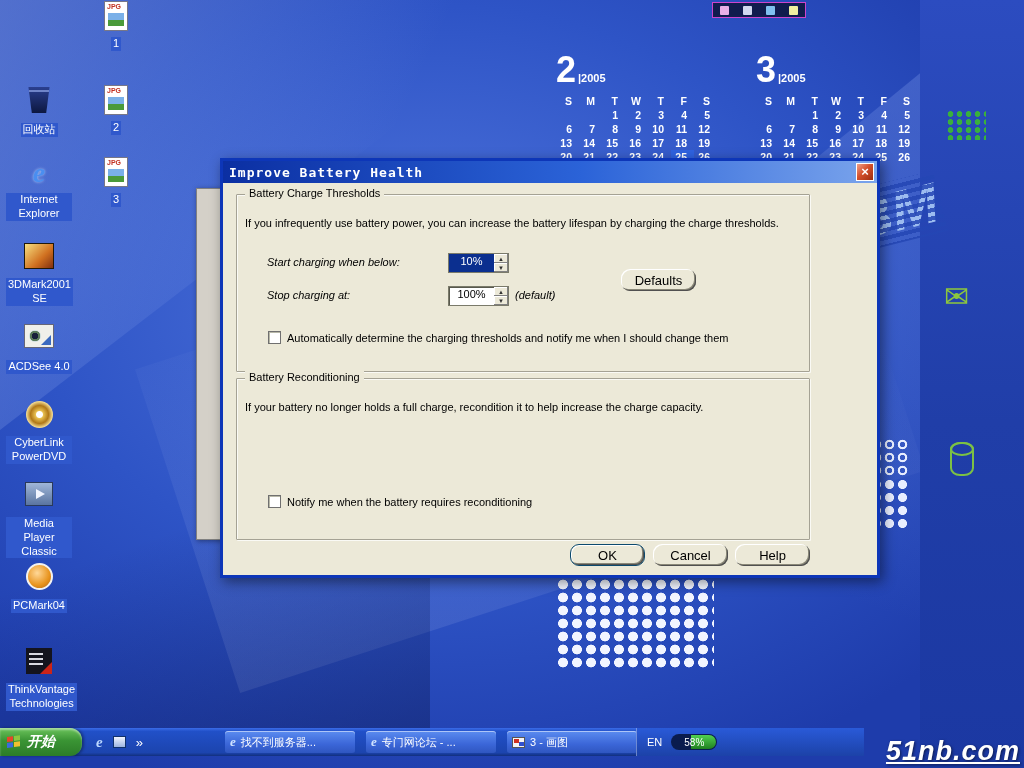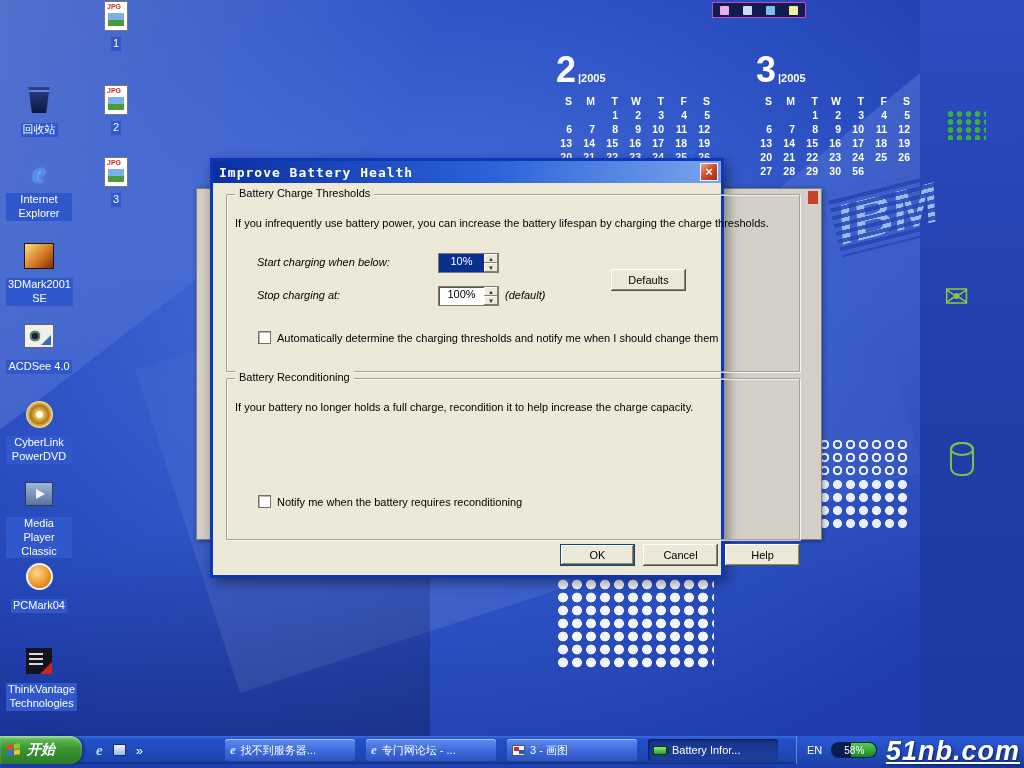--- a/index.html
+++ b/index.html
@@ -92,21 +92,21 @@
     border-left:12px solid transparent; border-bottom:12px solid #cc2418; }
   .g-jpg { width:24px; height:30px; margin:1px auto 0; background:#fff; border:1px solid #778; position:relative; }
   .jpg-badge { position:absolute; left:2px; top:1px; font-size:7px; font-weight:bold; color:#c23020; }
   .jpg-thumb { position:absolute; left:3px; top:11px; width:16px; height:13px;
     background:linear-gradient(#7ab0e8 55%, #4a9a3a 45%); }
   
   .behind { position:absolute; left:196px; top:188px; width:626px; height:352px; z-index:8;
     background:#d4d0c8; border:1px solid #808080; box-shadow:1px 1px 5px rgba(0,0,0,.4); }
   .behind-close { position:absolute; right:3px; top:2px; width:10px; height:13px; background:#c8402a; }
   
-  .dialog { position:absolute; left:210px; top:158px; width:514px; height:420px; z-index:10;
+  .dialog { position:absolute; left:220px; top:158px; width:660px; height:420px; z-index:10;
     background:#ece9d8; border:3px solid #0d36b8; box-shadow:3px 4px 12px rgba(0,0,0,.45); }
   .dlg-inner { position:absolute; inset:0; font-size:11px; color:#000; }
   .titlebar { position:absolute; left:0; top:0; right:0; height:22px;
     background:linear-gradient(90deg,#0b2fa2,#2b63d8 55%,#7aa4ec); display:flex; align-items:center; }
   .title-text { margin-left:6px; color:#fff; font-weight:bold; font-size:13px; letter-spacing:1px;
     font-family:"DejaVu Sans Mono", monospace; }
   .close-btn { position:absolute; right:3px; top:2px; width:18px; height:18px;
     background:linear-gradient(135deg,#f0a088,#d4502c 45%,#9c2c10); border:1px solid #fff;
     color:#fff; font-weight:bold; font-size:13px; line-height:16px; text-align:center; cursor:pointer; }
   .grp { position:absolute; border:1px solid #a5a294; border-radius:1px;
@@ -115,29 +115,29 @@
   .grp-intro { position:absolute; left:8px; top:22px; white-space:nowrap; }
   .fld-lbl { position:absolute; white-space:nowrap;font-style:italic; }
   .spinner { position:absolute; width:61px; height:20px; background:#fff; display:flex;
     border:1px solid #7a7a6a; box-shadow:inset 1px 1px 0 #58584c; }
   .spin-val { flex:1; text-align:center; padding-top:1px; font-size:11px; }
   .spin-val.sel { background:#0b2f8f; color:#fff; }
   .spin-ud { width:14px; display:flex; flex-direction:column; }
   .sb { flex:1; background:#ece9d8; display:flex; align-items:center; justify-content:center;
     box-shadow:inset -1px -1px 0 #808080, inset 1px 1px 0 #fff; cursor:pointer; }
   .sb i { font-style:normal; font-size:6px; line-height:1; color:#303030; }
-  .xpbtn { position:absolute; width:75px; height:22px; background:#ece9d8; font-size:11px;
+  .xpbtn { position:absolute; width:75px; height:22px; background:#ece9d8; font-size:13px;
     display:flex; align-items:center; justify-content:center; cursor:pointer;
-    box-shadow:inset -1px -1px 0 #505050, inset 1px 1px 0 #fff, inset -2px -2px 0 #8a8878; }
+    box-shadow:inset -1px -1px 0 #505050, inset 1px 1px 0 #fff, inset -2px -2px 0 #8a8878;border-radius:9px; }
   .xpbtn.primary { border:1px solid #0c4a6e; }
   .cb-row { position:absolute; display:flex; align-items:center; gap:6px; white-space:nowrap; }
   .cb { width:13px; height:13px; background:#fff; border:1px solid #707070;
     box-shadow:inset 1px 1px 0 #b8b8a8; cursor:pointer; }
   
-  .taskbar { position:absolute; left:0; bottom:4px; width:1024px; height:28px; z-index:20;
+  .taskbar { position:absolute; left:0; bottom:12px; width:864px; height:28px; z-index:20;
     background:linear-gradient(#3a6ce8,#2150c8 12%,#1c44ae 88%,#12307e); }
   .start { position:absolute; left:0; top:0; width:82px; height:28px; cursor:pointer;
     background:linear-gradient(#6cc45c,#3a9434 45%,#2c7c28); border-radius:0 12px 12px 0;
     display:flex; align-items:center; gap:5px; padding-left:7px; color:#fff; font-weight:bold;
     font-style:italic; font-size:14px;
     box-shadow:inset 0 2px 2px rgba(255,255,255,.4), 2px 0 3px rgba(0,0,0,.35); }
   .flag { width:15px; height:13px; display:grid; grid-template-columns:6px 6px; grid-auto-rows:5px;
     gap:1px; transform:skewY(-8deg); }
   .flag span:nth-child(1){background:#e8442a;} .flag span:nth-child(2){background:#8cc63e;}
   .flag span:nth-child(3){background:#3a6ae0;} .flag span:nth-child(4){background:#f0c030;}

